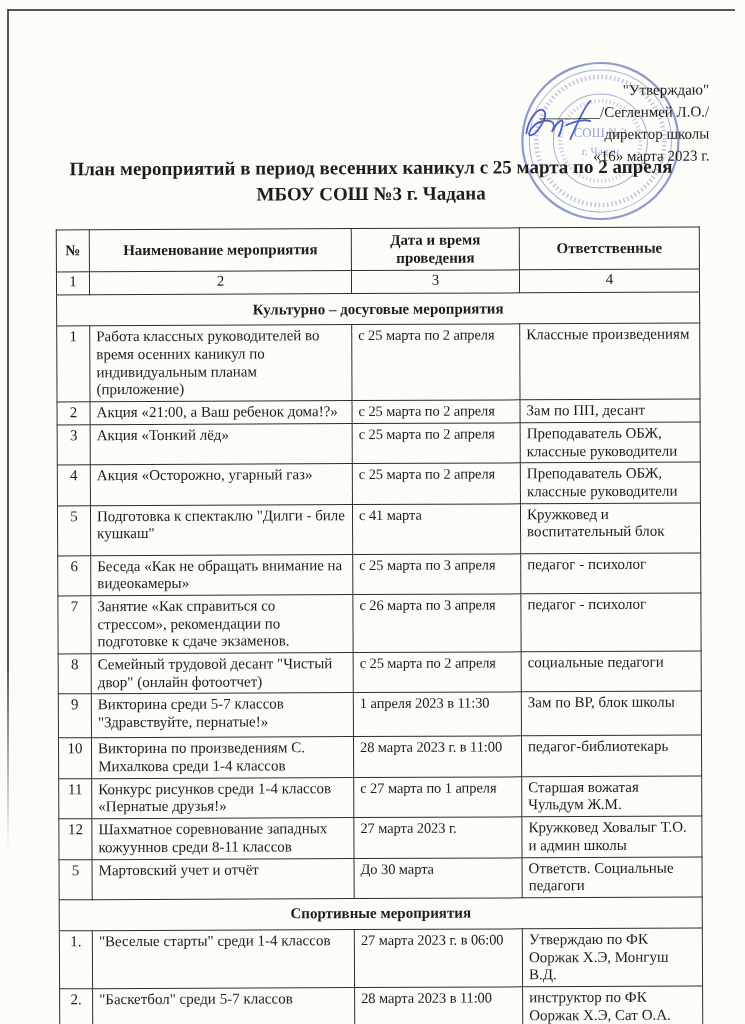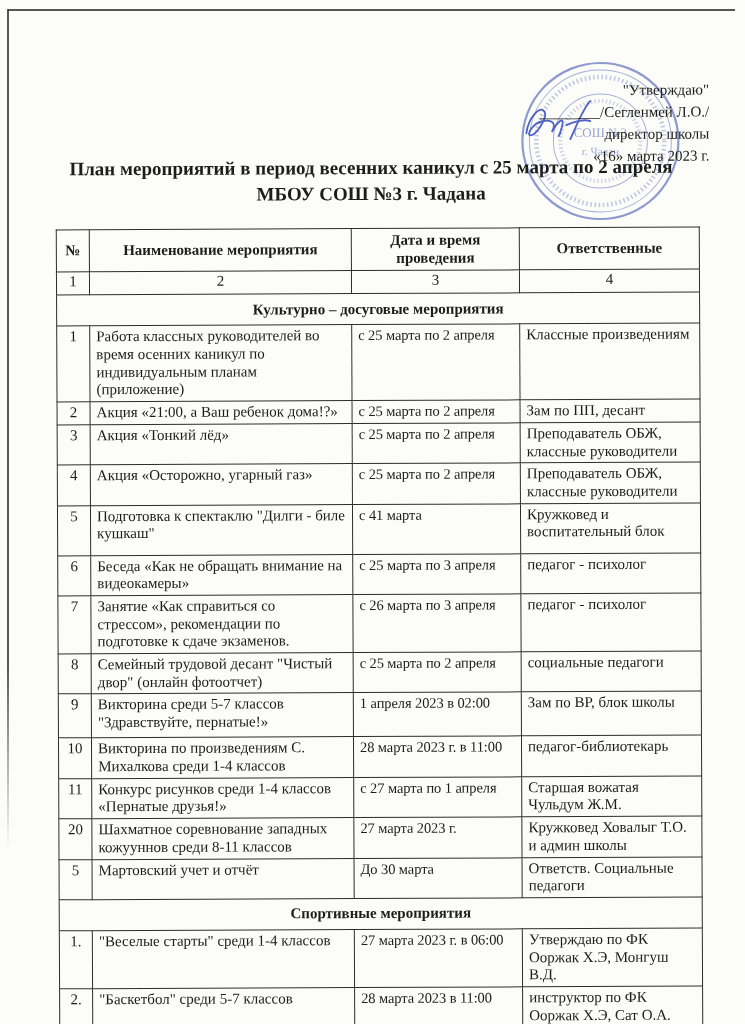--- a/index.html
+++ b/index.html
@@ -148,37 +148,37 @@
           </tr>
           <tr>
             <td class="c-num">8</td>
             <td>Семейный трудовой десант "Чистый двор" (онлайн фотоотчет)</td>
             <td class="c-date">с 25 марта по 2 апреля</td>
             <td>социальные педагоги</td>
           </tr>
           <tr style="height: 44px;">
             <td class="c-num">9</td>
             <td>Викторина среди 5-7 классов "Здравствуйте, пернатые!»</td>
-            <td class="c-date">1 апреля 2023 в 02:00</td>
+            <td class="c-date">1 апреля 2023 в 11:30</td>
             <td>Зам по ВР, блок школы</td>
           </tr>
           <tr>
             <td class="c-num">10</td>
             <td>Викторина по произведениям С. Михалкова среди 1-4 классов</td>
             <td class="c-date">28 марта 2023 г. в 11:00</td>
             <td>педагог-библиотекарь</td>
           </tr>
           <tr>
             <td class="c-num">11</td>
             <td>Конкурс рисунков среди 1-4 классов «Пернатые друзья!»</td>
             <td class="c-date">с 27 марта по 1 апреля</td>
             <td>Старшая вожатая Чульдум Ж.М.</td>
           </tr>
           <tr>
-            <td class="c-num">20</td>
+            <td class="c-num">12</td>
             <td>Шахматное соревнование западных кожууннов среди 8-11 классов</td>
             <td class="c-date">27 марта 2023 г.</td>
             <td>Кружковед Ховалыг Т.О. и админ школы</td>
           </tr>
           <tr style="height: 36px;">
             <td class="c-num">5</td>
             <td>Мартовский учет и отчёт</td>
             <td class="c-date">До 30 марта</td>
             <td>Ответств. Социальные педагоги</td>
           </tr>

